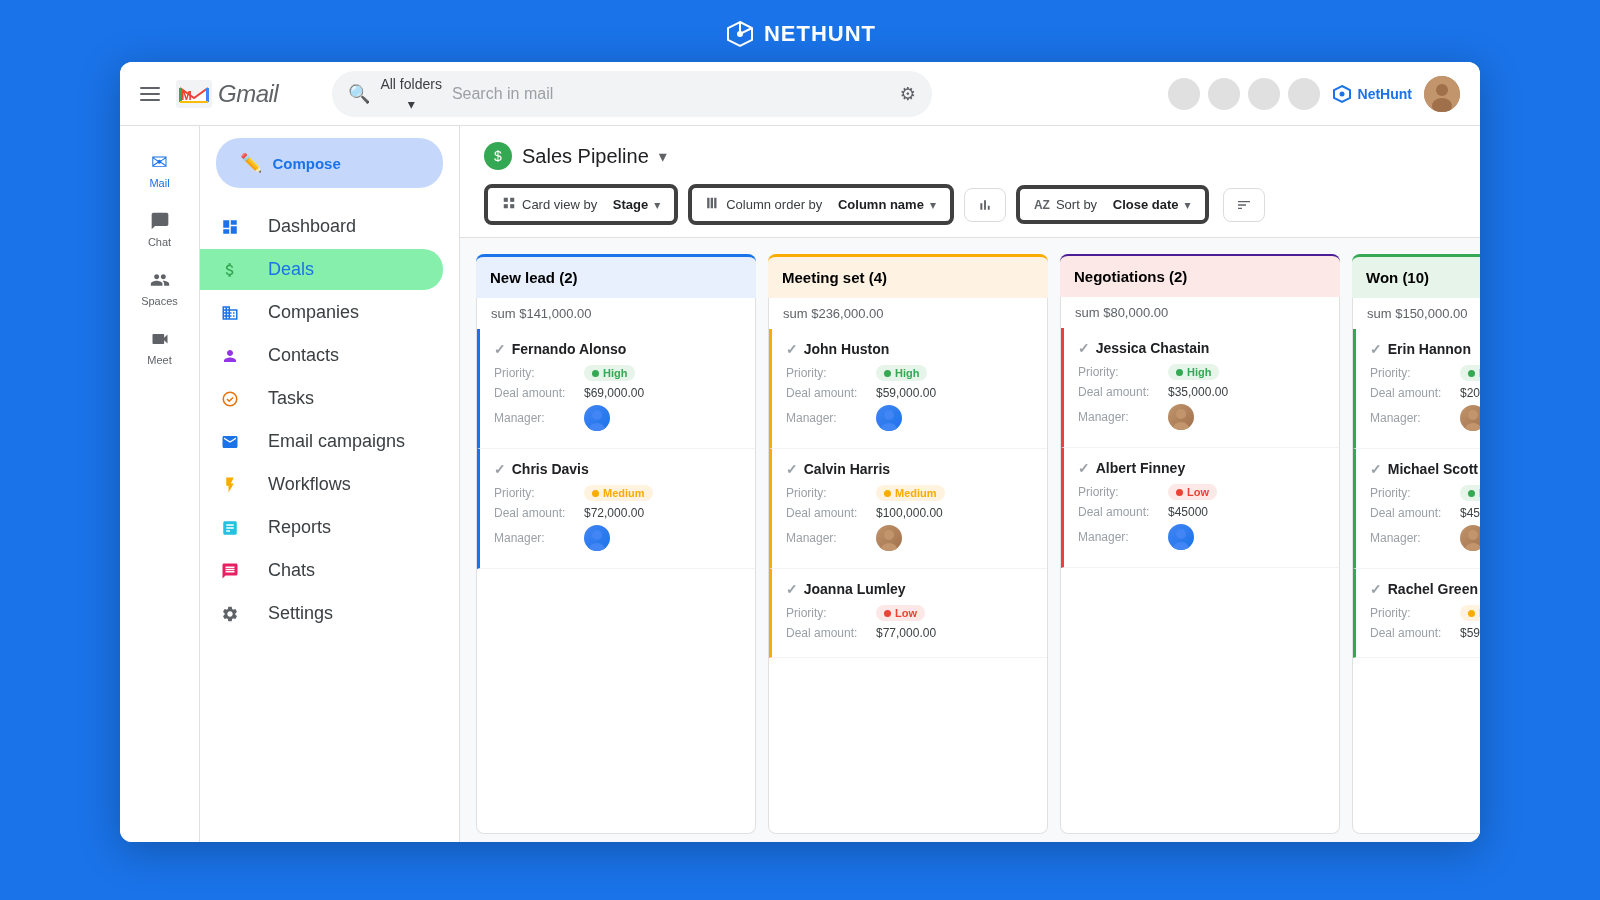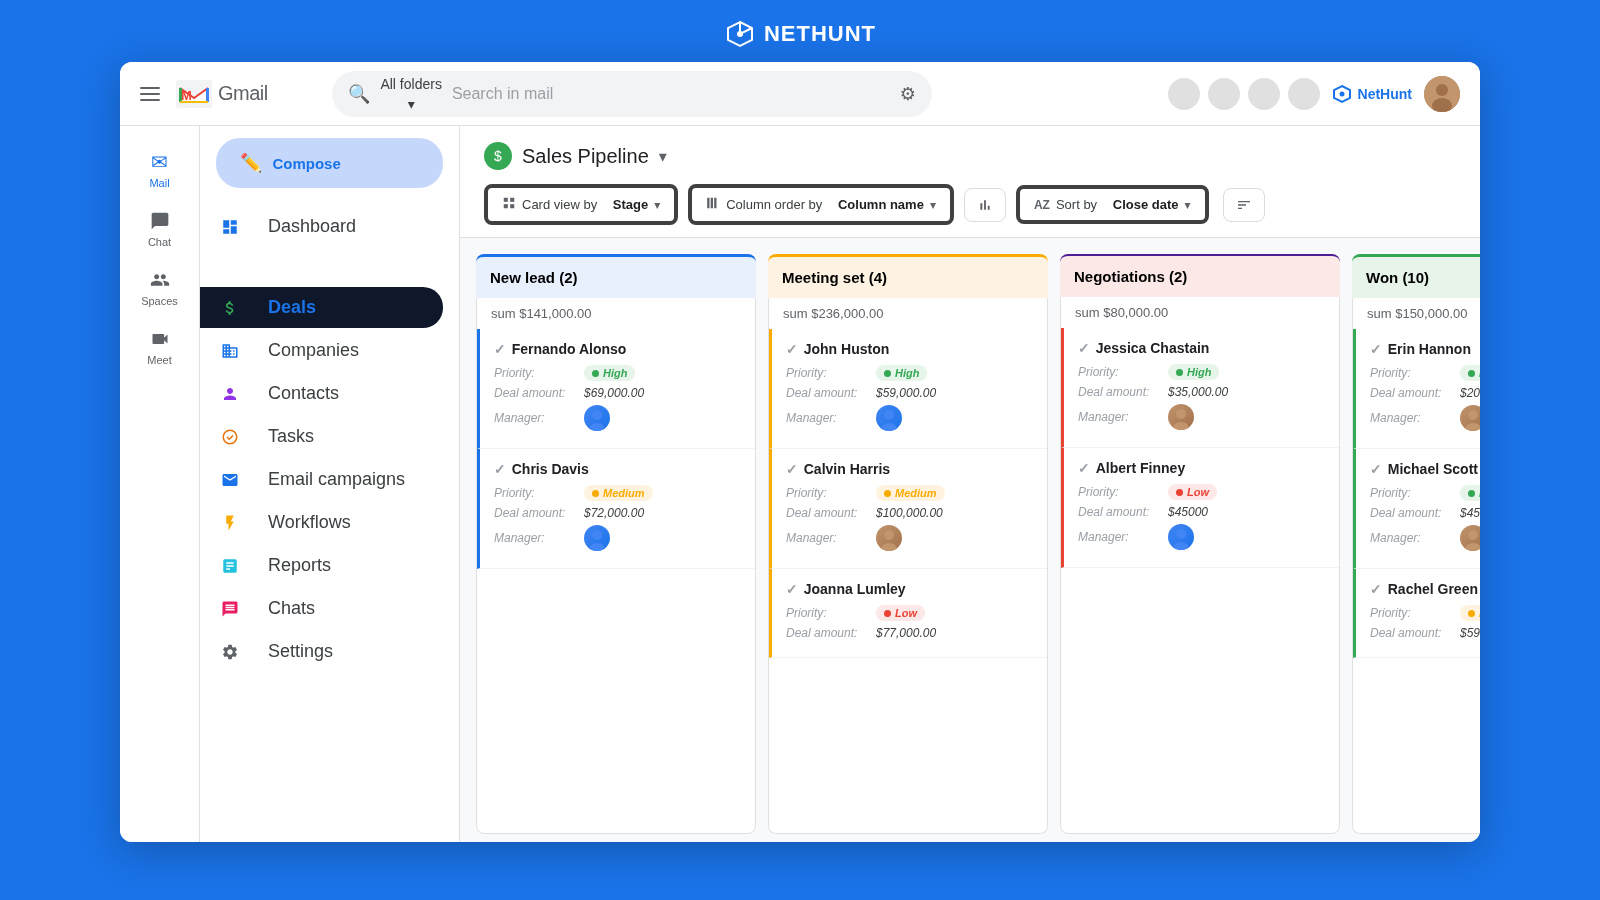--- a/index.html
+++ b/index.html
@@ -77,24 +77,25 @@
       display: flex;
       align-items: center;
       gap: 6px;
       min-width: 140px;
     }
     .gmail-m {
       width: 36px;
       height: 28px;
     }
     .gmail-text {
-      font-size: 20px;
+      font-size: 24px;
       color: #5f6368;
       font-weight: 400;
       letter-spacing: -0.5px;
+      font-style: italic;
     }
     .search-bar {
       flex: 1;
       display: flex;
       align-items: center;
       background: #f1f3f4;
       border-radius: 24px;
       padding: 0 16px;
       height: 46px;
       gap: 10px;
@@ -235,24 +236,23 @@
       gap: 28px;
       padding: 10px 20px;
       cursor: pointer;
       border-radius: 0 20px 20px 0;
       margin-right: 16px;
       font-size: 18px;
       color: #3c4043;
       font-weight: 500;
     }
     .nav-item.active {
-      background: #0f172a;
+      background: #86efac;
       color: #1a73e8;
-      font-weight: 700;
-      margin-top: 38px;
+      font-weight: 400;
     }
     .nav-item .nav-icon {
       width: 20px;
       height: 20px;
       display: flex;
       align-items: center;
       justify-content: center;
       font-size: 16px;
       flex-shrink: 0;
     }
@@ -406,21 +406,20 @@
       font-weight: 600;
       color: #202124;
       margin-bottom: 8px;
     }
     .deal-name .check-icon { color: #9aa0a6; font-size: 14px; }
     .deal-field {
       display: flex;
       align-items: center;
       font-size: 12px;
       margin-bottom: 5px;
-      font-style: italic;
     }
     .deal-field .field-label { color: #9aa0a6; width: 90px; flex-shrink: 0; }
     .deal-field .field-value { color: #3c4043; font-weight: 500; }
     .priority-badge {
       display: inline-flex;
       align-items: center;
       gap: 4px;
       padding: 2px 8px;
       border-radius: 12px;
       font-size: 11px;

